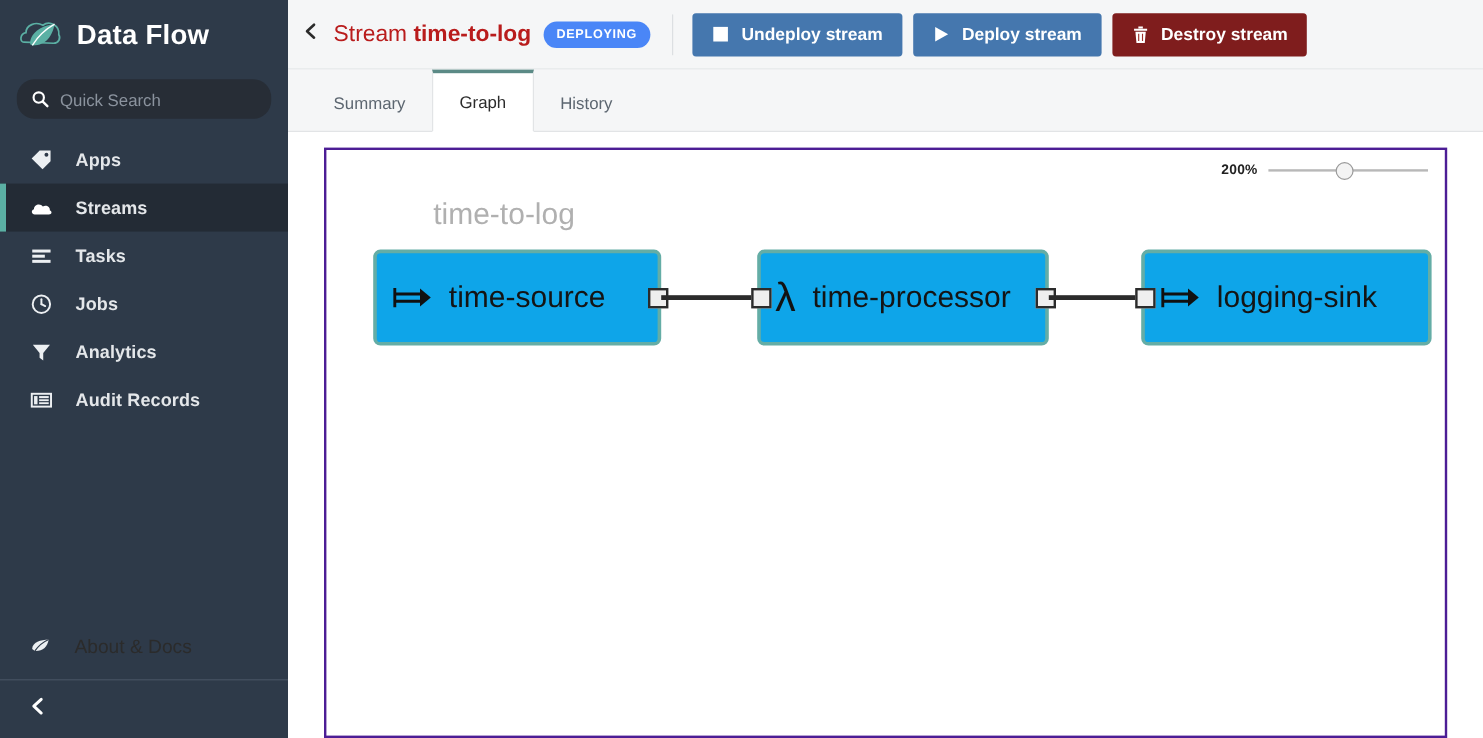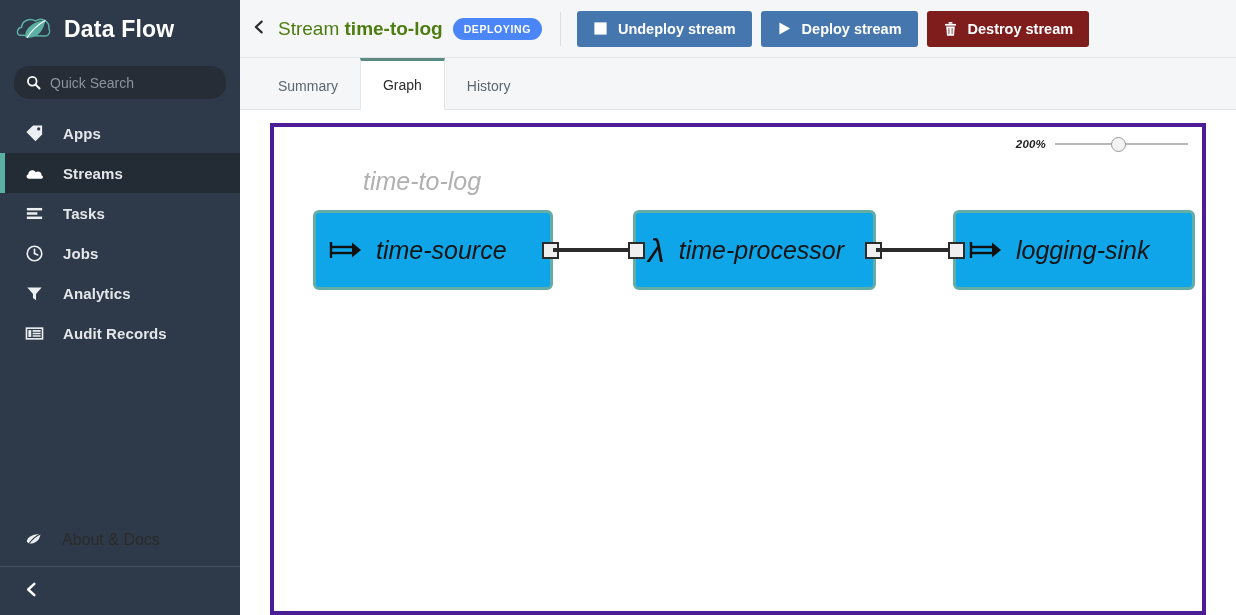--- a/index.html
+++ b/index.html
@@ -113,21 +113,21 @@
     gap: 0;
     flex: 0 0 58px;
   }
   .back-btn {
     width: 38px; height: 58px;
     display: flex; align-items: center; justify-content: center;
     cursor: pointer;
   }
   .page-title {
     font-size: 19px;
-    color: #4d7c0f;
+    color: #b91c1c;
     white-space: nowrap;
     margin-right: 10px;
   }
   .page-title b { font-weight: bold; }
   .status-badge {
     background: #4a86f7;
     color: #ffffff;
     font-size: 10.5px;
     font-weight: bold;
     letter-spacing: .6px;
@@ -190,24 +190,23 @@
   
   .content {
     flex: 1 1 auto;
     background: #ffffff;
     padding: 13px 30px 0 30px;
     min-height: 0;
   }
   .canvas {
     position: relative;
     width: 100%; height: 100%;
-    border: 4px solid #4c1d95;
+    border: 2px solid #4c1d95;
     background: #ffffff;
     overflow: hidden;
-    font-style: italic;
   }
   .zoom-ctl {
     position: absolute;
     top: 10px; right: 14px;
     display: flex; align-items: center;
     gap: 9px;
   }
   .zoom-label {
     font-size: 11.5px;
     font-weight: bold;

